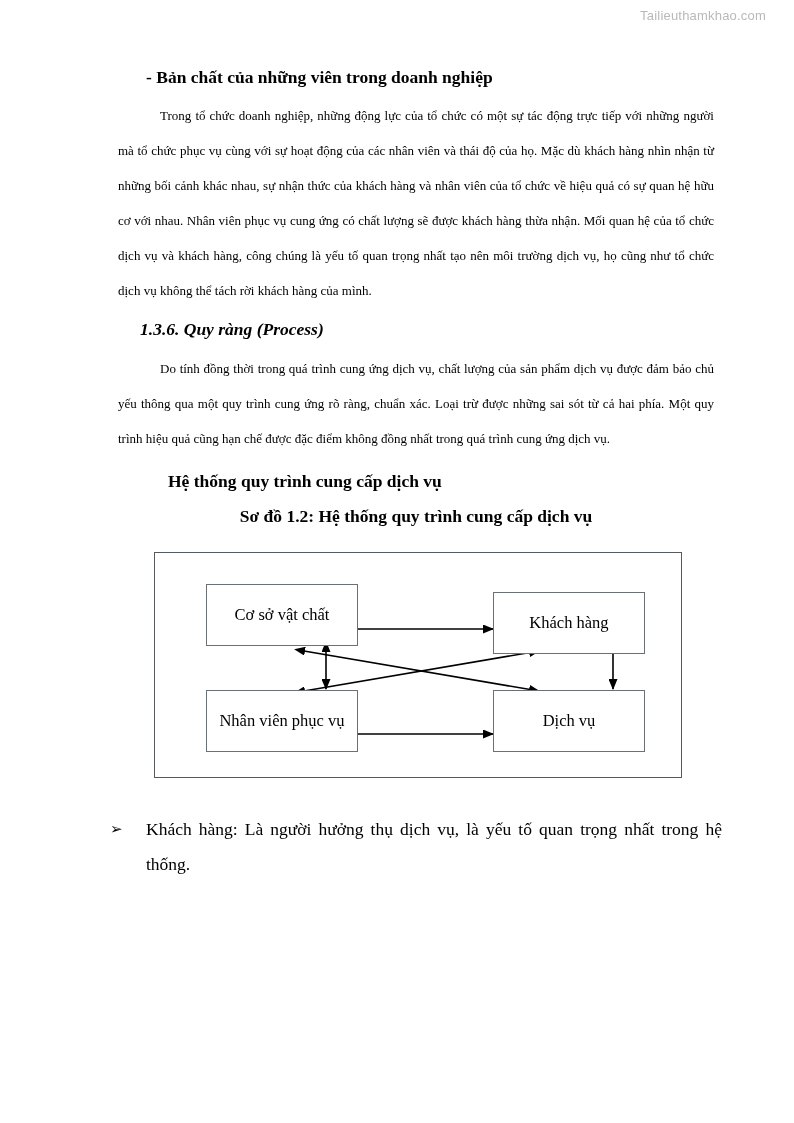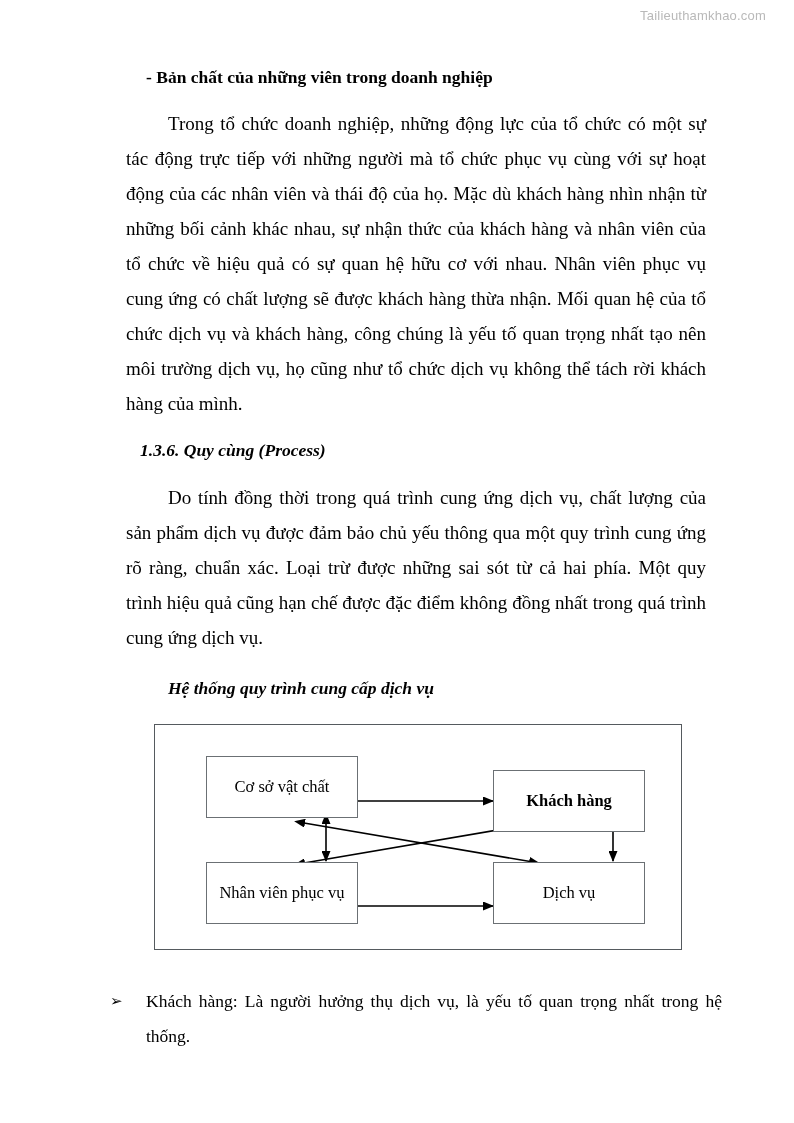--- a/index.html
+++ b/index.html
@@ -52,25 +52,25 @@
   .section-heading {
     font-weight: bold;
     font-style: italic;
     font-size: 17.5px;
     line-height: 1.5;
     text-indent: 30px;
     margin: 8px 0 4px 0;
   }
 
   p.body-text {
-    font-size: 19px;
+    font-size: 13px;
     line-height: 35px;
     text-align: justify;
     text-indent: 42px;
-    margin: 16px;
+    margin: 8px;
     -webkit-hyphens: none;
     hyphens: none;
   }
 
   p.body-text.last-left {
     text-align: left;
   }
 
   .center-bold {
     font-weight: bold;
@@ -79,21 +79,20 @@
     text-align: center;
     margin: 0;
   }
 
   .subheading-indent {
     font-weight: bold;
     font-size: 17.5px;
     line-height: 35px;
     margin: 0;
     text-indent: 58px;
-    font-style: italic;
   }
 
   
   .diagram-wrap {
     position: relative;
     margin: 16px 0 0 0;
     height: 238px;
   }
   .diagram-frame {
     position: absolute;
@@ -117,21 +116,21 @@
     box-sizing: border-box;
     display: flex;
     align-items: center;
     justify-content: center;
     text-align: center;
     font-size: 16.5px;
     line-height: 1.55;
     padding: 2px 6px;
   }
   #node-facility  { left: 96px;  top: 34px;  width: 152px; height: 62px; }
-  #node-customer  { left: 383px; top: 48px;  width: 152px; height: 62px; font-weight: bold; }
+  #node-customer  { left: 383px; top: 42px;  width: 152px; height: 62px; }
   #node-staff     { left: 96px;  top: 140px; width: 152px; height: 62px; }
   #node-service   { left: 383px; top: 140px; width: 152px; height: 62px; }
 
   
   .after-diagram {
     margin-top: 24px;
   }
   .bullet-row {
     display: flex;
     font-size: 17.5px;
@@ -165,26 +164,27 @@
 <div class="page">
 
   <div class="watermark">Tailieuthamkhao.com</div>
 
   <div class="content">
 
     <div class="heading-bold">- Bản chất của những viên trong doanh nghiệp</div>
 
     <p class="body-text">Trong tổ chức doanh nghiệp, những động lực của tổ chức có một sự tác động trực tiếp với những người mà tổ chức phục vụ cùng với sự hoạt động của các nhân viên và thái độ của họ. Mặc dù khách hàng nhìn nhận từ những bối cảnh khác nhau, sự nhận thức của khách hàng và nhân viên của tổ chức về hiệu quả có sự quan hệ hữu cơ với nhau. Nhân viên phục vụ cung ứng có chất lượng sẽ được khách hàng thừa nhận. Mối quan hệ của tổ chức dịch vụ và khách hàng, công chúng là yếu tố quan trọng nhất tạo nên môi trường dịch vụ, họ cũng như tổ chức dịch vụ không thể tách rời khách hàng của mình.</p>
 
-    <div class="section-heading">1.3.6. Quy cùng (Process)</div>
+    <div class="section-heading">1.3.6. Quy ràng (Process)</div>
 
     <p class="body-text">Do tính đồng thời trong quá trình cung ứng dịch vụ, chất lượng của sản phẩm dịch vụ được đảm bảo chủ yếu thông qua một quy trình cung ứng rõ ràng, chuẩn xác. Loại trừ được những sai sót từ cả hai phía. Một quy trình hiệu quả cũng hạn chế được đặc điểm không đồng nhất trong quá trình cung ứng dịch vụ.</p>
 
     <div class="subheading-indent">Hệ thống quy trình cung cấp dịch vụ</div>
 
+    <div class="center-bold">Sơ đồ 1.2: Hệ thống quy trình cung cấp dịch vụ</div>
 
     <div class="diagram-wrap">
 
       <div class="diagram-frame"></div>
 
       <svg class="diagram-svg" width="528" height="226" viewBox="0 0 528 226">
         <defs>
           <marker id="ah" markerWidth="11" markerHeight="9" refX="10" refY="4.5" orient="auto" markerUnits="userSpaceOnUse">
             <path d="M0,0 L11,4.5 L0,9 z" fill="#000000"></path>
           </marker>

